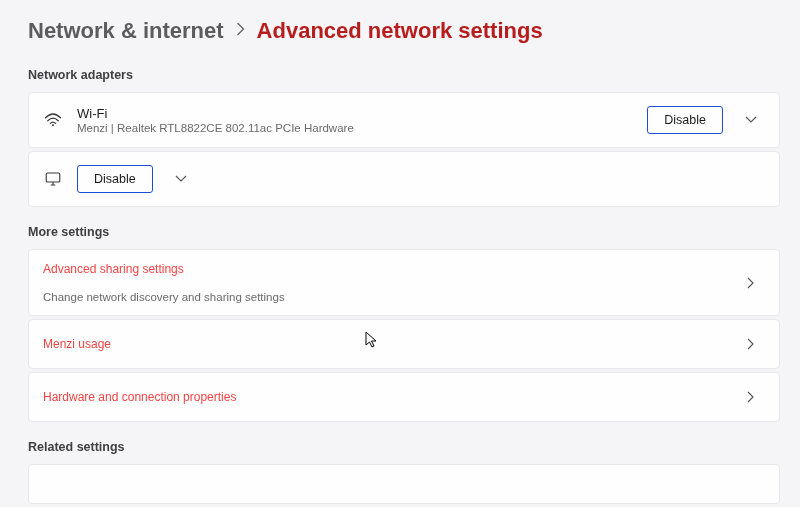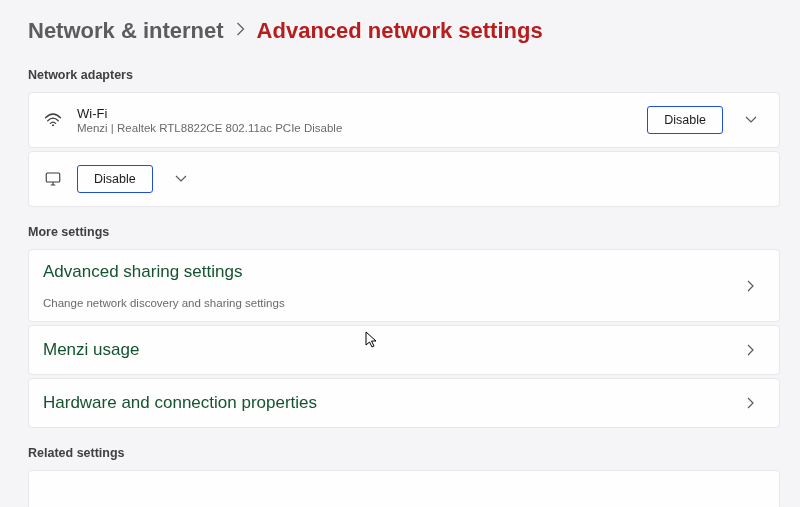--- a/index.html
+++ b/index.html
@@ -96,22 +96,22 @@
       border-radius: 4px;
       display: flex;
       align-items: center;
       padding: 12px 14px;
       gap: 14px;
       min-height: 50px;
       position: relative;
     }
     .more-text { flex: 1; }
     .more-title {
-      font-size: 17px;
-      color: #14532d;
+      font-size: 12px;
+      color: #ef4444;
     }
     .more-sub {
       font-size: 11.5px;
       color: #6a6a6a;
       margin-top: 15px;
     }
     .highlight-box {
       position: absolute;
       border: 3px solid #e3130e;
       left: -2px;
@@ -157,21 +157,21 @@
 <div class="adapter-list">
   <div class="adapter-row">
     <span class="adapter-icon">
       <svg width="18" height="18" viewBox="0 0 24 24">
           <path d="M2 9 Q12 -1 22 9 M5 13 Q12 6 19 13 M8.5 16.5 Q12 13 15.5 16.5" stroke="#3a3a3a" stroke-width="1.6" fill="none" stroke-linecap="round"></path>
           <circle cx="12" cy="19" r="1.3" fill="#3a3a3a"></circle>
         </svg>
     </span>
     <div class="adapter-text">
       <div class="adapter-title">Wi-Fi</div>
-      <div class="adapter-sub">Menzi | Realtek RTL8822CE 802.11ac PCIe Disable</div>
+      <div class="adapter-sub">Menzi | Realtek RTL8822CE 802.11ac PCIe Hardware</div>
     </div>
     <button class="disable-btn">Disable</button>
     <span class="chevron">
       <svg width="12" height="8" viewBox="0 0 12 8">
           <path d="M1 1 L6 6 L11 1" stroke="#5a5a5a" stroke-width="1.2" fill="none"></path>
         </svg>
     </span>
   </div>
 
   <div class="adapter-row">

